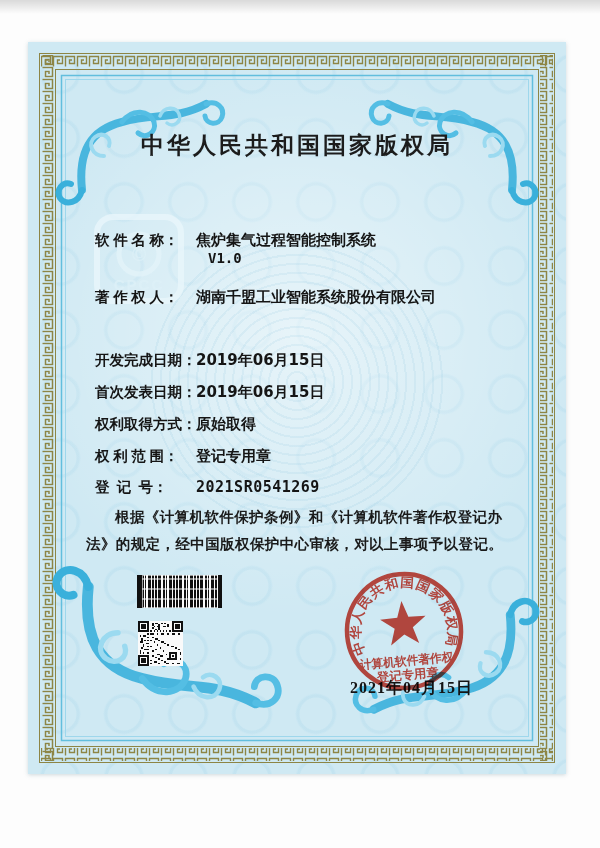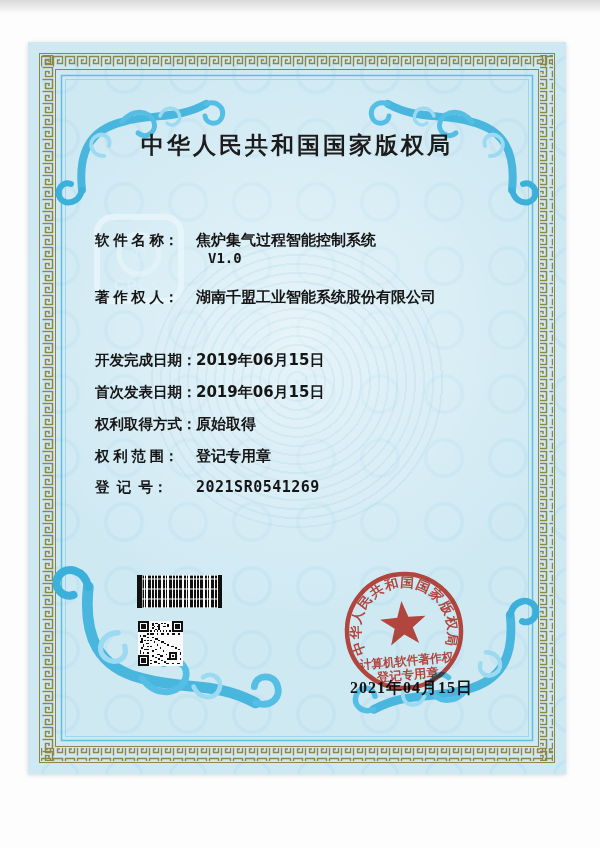--- a/index.html
+++ b/index.html
@@ -162,20 +162,21 @@
   </div>
   <div class="row r5">
     <span class="lab">权 利 范 围：</span>
     <span class="val">登记专用章</span>
   </div>
   <div class="row r6">
     <span class="lab">登  记  号：</span>
     <span class="val">2021SR0541269</span>
   </div>
 
+  <p class="statement">根据《计算机软件保护条例》和《计算机软件著作权登记办法》的规定，经中国版权保护中心审核，对以上事项予以登记。</p>
 
   <div class="barcode"></div>
 
   <svg class="qr" viewBox="0 0 29 29" shape-rendering="crispEdges">
     <rect x="0" y="0" width="29" height="29" fill="#fafafa"></rect>
     <g fill="#101010">
       <rect x="0" y="0" width="7" height="7"></rect>
         <rect x="22" y="0" width="7" height="7"></rect>
         <rect x="0" y="22" width="7" height="7"></rect>
     </g>

